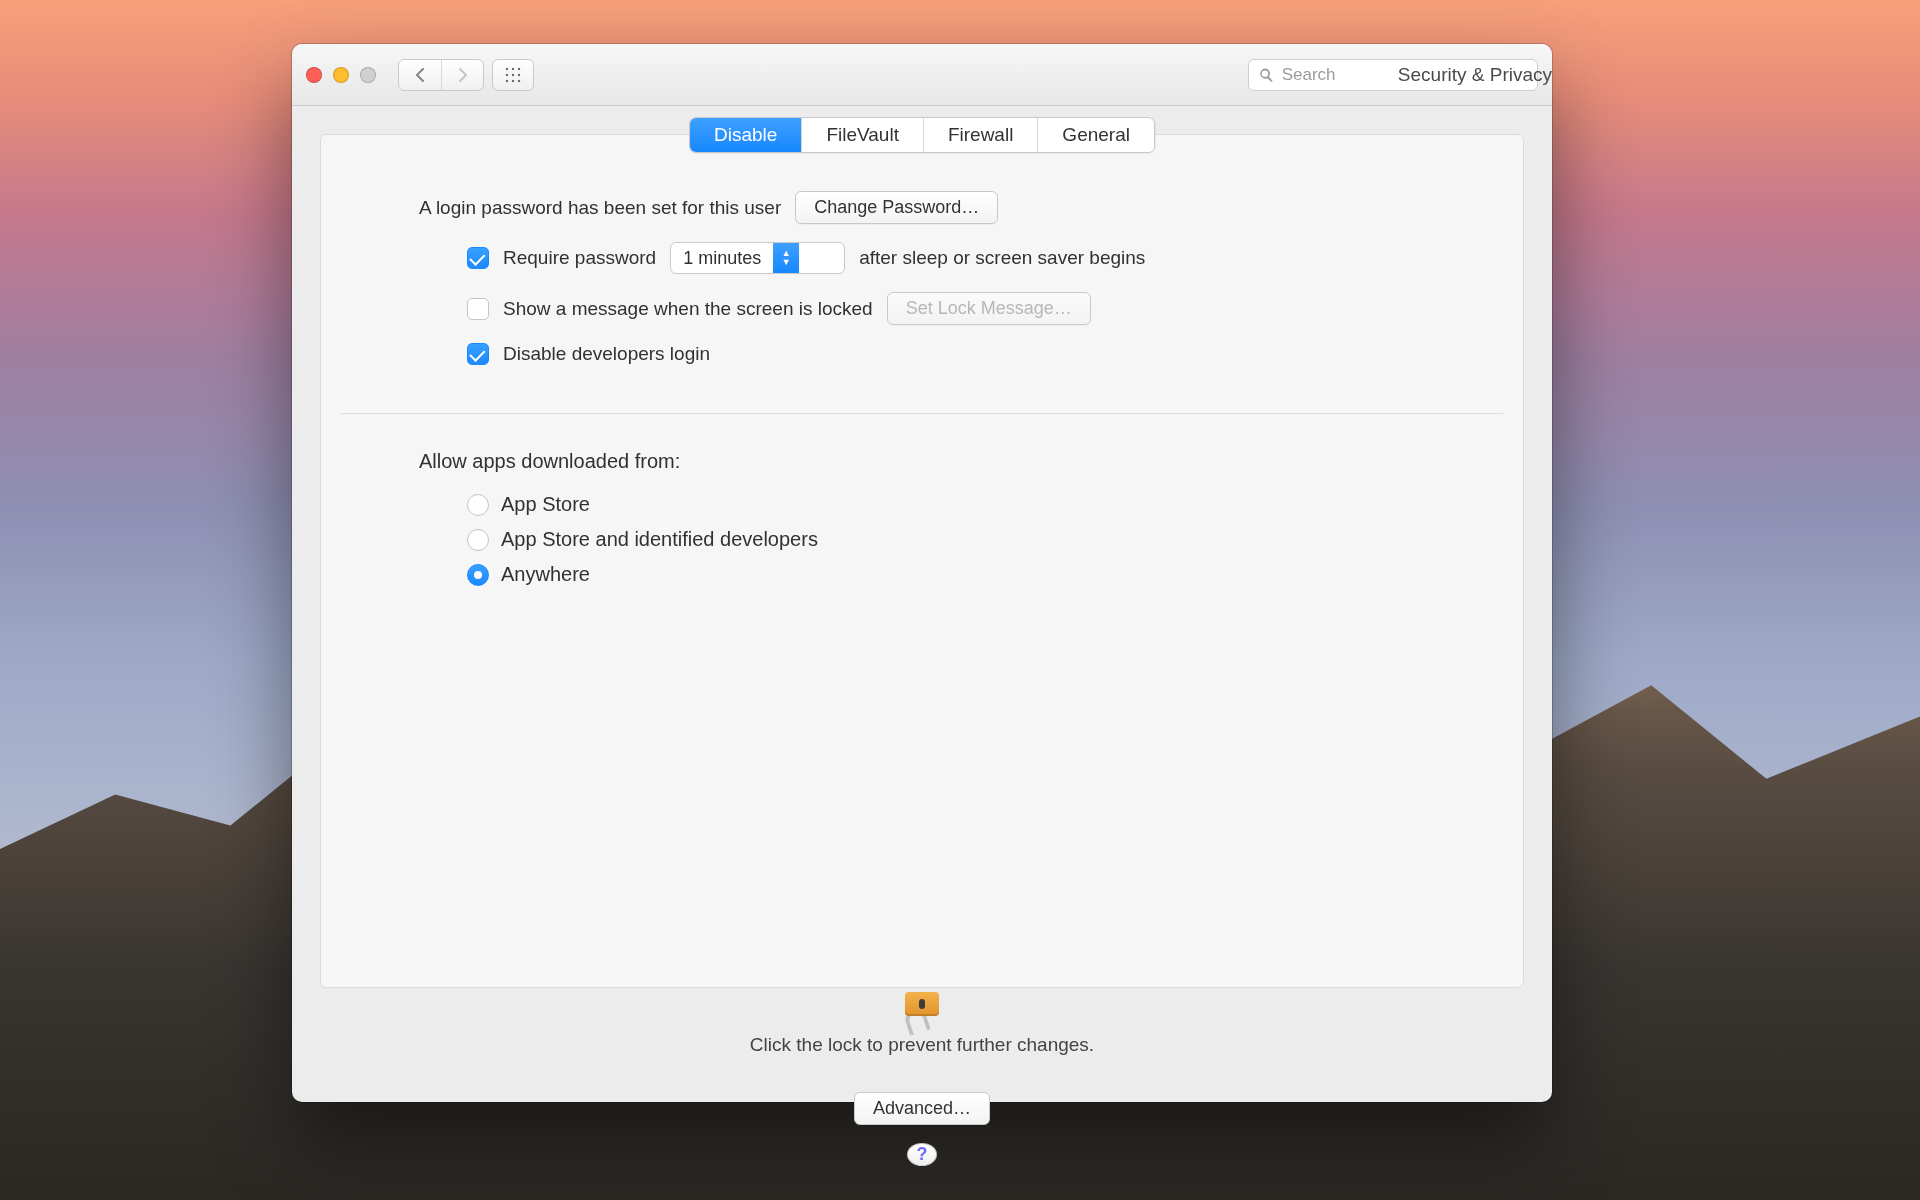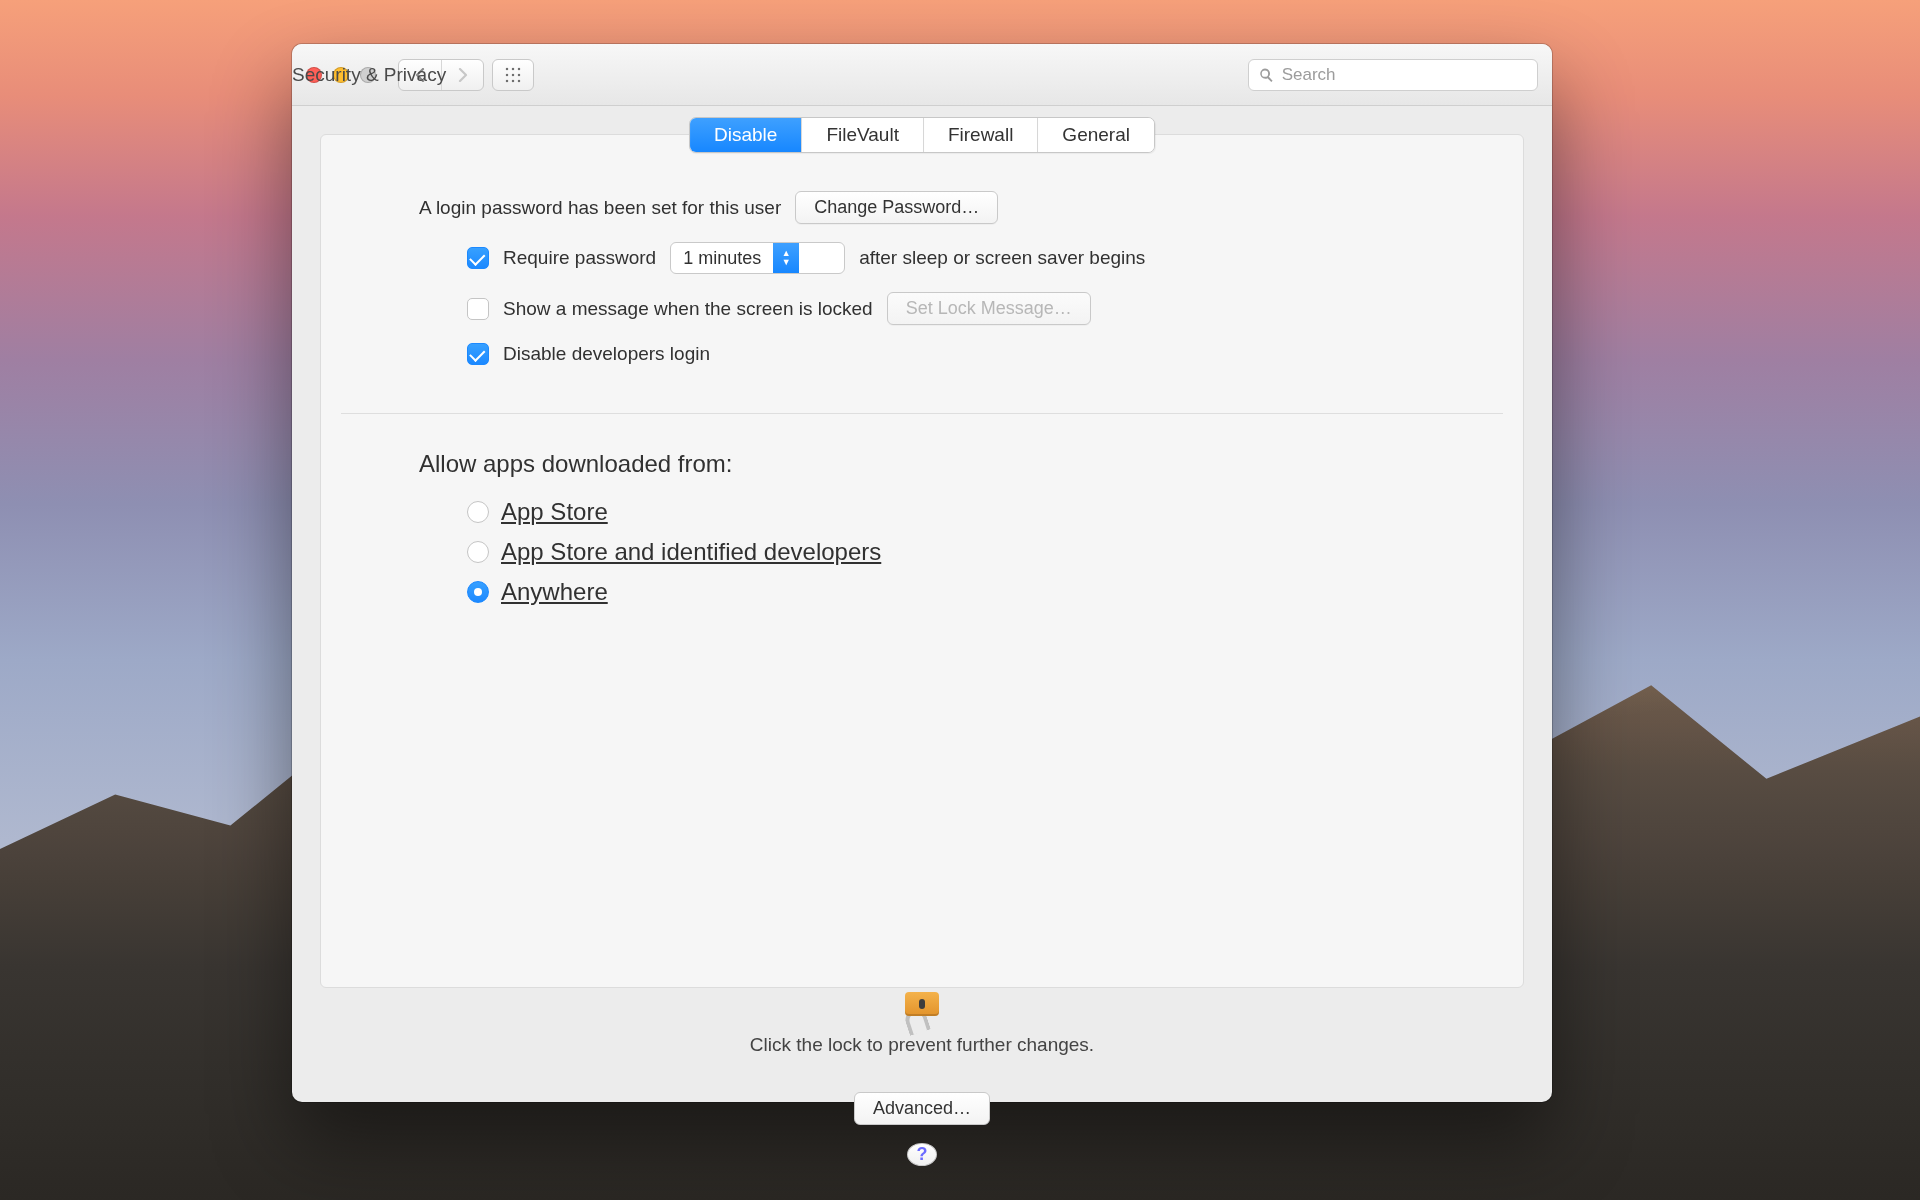--- a/index.html
+++ b/index.html
@@ -64,21 +64,21 @@
     background:linear-gradient(#ffffff,#f0f0f0);
     display:flex; align-items:center; justify-content:center;
   }
   .grid-icon {
     width:18px; height:18px;
     background:
       radial-gradient(circle,#6f6f6f 1.4px,transparent 1.6px) 0 0/6px 6px;
   }
 
   .window-title {
-    position:absolute; left:0; right:0; text-align:left;
+    position:absolute; left:0; right:0; text-align:right;
     font-size:19px; color:#4a4a4a; font-weight:500; pointer-events:none;
   }
 
   .search {
     margin-left:auto; width:290px; height:32px;
     border:1px solid #cfcfcf; border-radius:6px;
     background:#ffffff; display:flex; align-items:center;
     padding:0 10px; color:#9c9c9c; gap:8px;
   }
   .search svg{width:16px;height:16px;fill:#9c9c9c}
@@ -148,23 +148,23 @@
   .select .arrows {
     width:26px; background:linear-gradient(#3ea0ff,#1787ff); color:#fff;
     display:flex; flex-direction:column; align-items:center; justify-content:center;
     font-size:9px; line-height:9px; gap:1px;
   }
 
   hr.divider {
     border:none; border-top:1px solid #dedede; margin:48px 20px 0 20px;
   }
 
-  .radiogroup { padding:36px 0 0 98px; font-size:24px; color:#313131; }
+  .radiogroup { padding:36px 0 0 98px; font-size:20px; color:#313131; }
   .radiogroup .heading { margin-bottom:20px; }
-  .radio-row { display:flex; align-items:center; gap:12px; padding-left:48px; margin-bottom:12px;text-decoration:underline; }
+  .radio-row { display:flex; align-items:center; gap:12px; padding-left:48px; margin-bottom:12px; }
   .radio {
     width:22px; height:22px; border-radius:50%; border:1px solid #c5c5c5; background:#fff; flex:0 0 auto;
     position:relative;
   }
   .radio.selected { background:linear-gradient(#37a0ff,#1c89ff); border-color:#1c89ff; }
   .radio.selected::after {
     content:""; position:absolute; inset:6px; border-radius:50%; background:#fff;
   }
 
   .footer {

